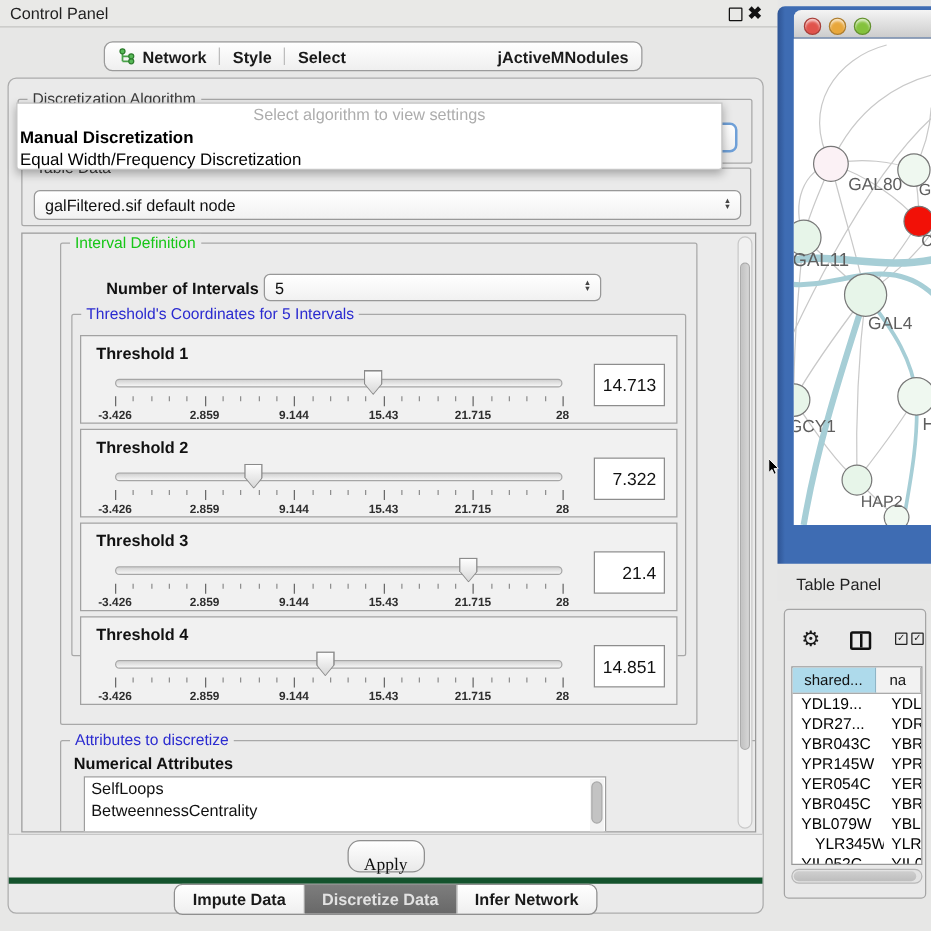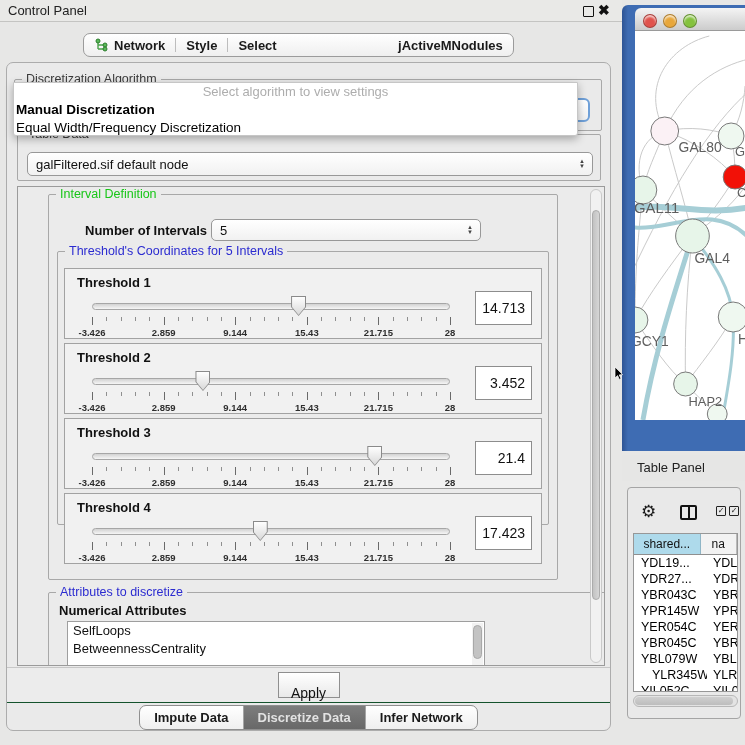--- a/index.html
+++ b/index.html
@@ -85,24 +85,24 @@
   .attr-list { position:absolute; left:18px; top:28px; width:418px; height:72px;
     background:#FFF; border:1px solid #9E9E9E; overflow:hidden; }
   .attr-item { font-size:13px; line-height:17.5px; padding-left:5px; color:#111; }
   .attr-scroll { position:absolute; right:1px; top:1px; bottom:1px; width:11px; background:#F2F2F2; }
   .attr-thumb { position:absolute; left:1px; right:1px; top:2px; height:34px;
     background:#C3C3C3; border:1px solid #A8A8A8; border-radius:5px; }
 
   .apply-row { position:absolute; left:0; right:0; top:604px; height:34px; border-top:1px solid #C7C7C7;
     display:flex; justify-content:center; align-items:center; background:#ECECEC; }
   .apply-btn { min-width:62px; height:23px; background:linear-gradient(#FFFFFF,#E9E9E9);
-    border:1px solid #8F8F8F; border-radius:0; font-size:14px; padding:12px 12px; color:#111; }
+    border:1px solid #8F8F8F; border-radius:10px; font-size:14px; padding:12px 12px; color:#111;font-family:Liberation Serif, serif; }
 
   .bottom-tabrow { position:absolute; left:0; right:0; top:639px; height:30px;
-    border-top:1px solid #14532d; display:flex; justify-content:center; align-items:center; }
+    border-top:5px solid #14532d; display:flex; justify-content:center; align-items:center; }
   .btab-bar { display:flex; height:25px; background:linear-gradient(#FFFFFF,#EFEFEF);
     border:1px solid #8F8F8F; border-radius:7px; overflow:hidden; }
   .btab { display:flex; align-items:center; padding:0 14px; font-size:13px; font-weight:600; color:#1A1A1A;
     border-left:1px solid #A5A5A5; }
   .btab:first-child { border-left:none; }
   .btab.selected { background:linear-gradient(#7D7D7D,#686868); color:#E2E2E2; }
 
   
   .popup { position:absolute; left:13px; top:82px; width:565px; height:54px; z-index:40;
     background:#FFFFFF; border:1px solid #C6C6C6; border-radius:0 0 3px 3px;
@@ -296,21 +296,21 @@
                   <div class="ticklabel" style="left: 20%;">2.859</div>
                   <div class="ticklabel" style="left: 40%;">9.144</div>
                   <div class="ticklabel" style="left: 60%;">15.43</div>
                   <div class="ticklabel" style="left: 80%;">21.715</div>
                   <div class="ticklabel" style="left: 100%;">28</div>
                 </div>
                 <div class="thumb" style="left: 31%;">
                   <div class="thumb-in"></div>
                 </div>
               </div>
-              <div class="th-value">3.452</div>
+              <div class="th-value">7.322</div>
             </div>
             <div class="th-panel">
               <div class="th-label">Threshold 3</div>
               <div class="slider-wrap">
                 <div class="track"></div>
                 <div class="ticks">
                   <div class="tick major" style="left: 0%;"></div>
                   <div class="tick major" style="left: 20%;"></div>
                   <div class="tick major" style="left: 40%;"></div>
                   <div class="tick major" style="left: 60%;"></div>
@@ -388,21 +388,21 @@
                   <div class="ticklabel" style="left: 20%;">2.859</div>
                   <div class="ticklabel" style="left: 40%;">9.144</div>
                   <div class="ticklabel" style="left: 60%;">15.43</div>
                   <div class="ticklabel" style="left: 80%;">21.715</div>
                   <div class="ticklabel" style="left: 100%;">28</div>
                 </div>
                 <div class="thumb" style="left: 47%;">
                   <div class="thumb-in"></div>
                 </div>
               </div>
-              <div class="th-value">17.423</div>
+              <div class="th-value">14.851</div>
             </div>
           </div>
       </div>
     </div>
 
     <div class="gbox attr-box">
       <span class="chip blue" style="background:#EBEBEB;">Attributes to discretize</span>
       <span class="attr-title">Numerical Attributes</span>
       <div class="attr-list">
         <div>

